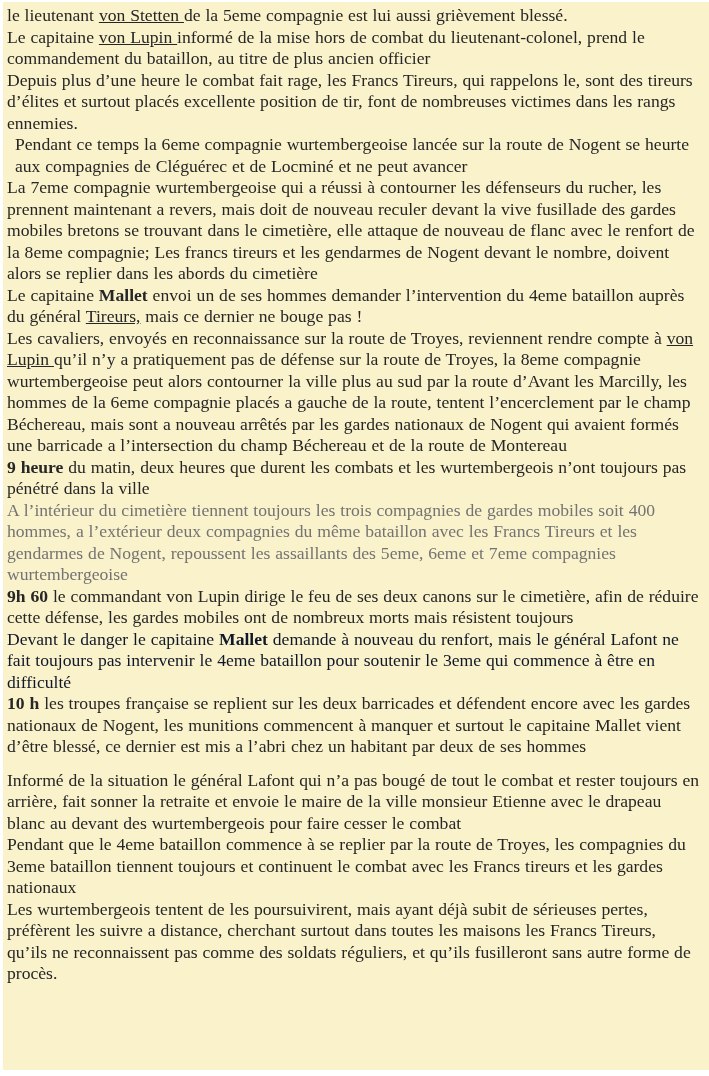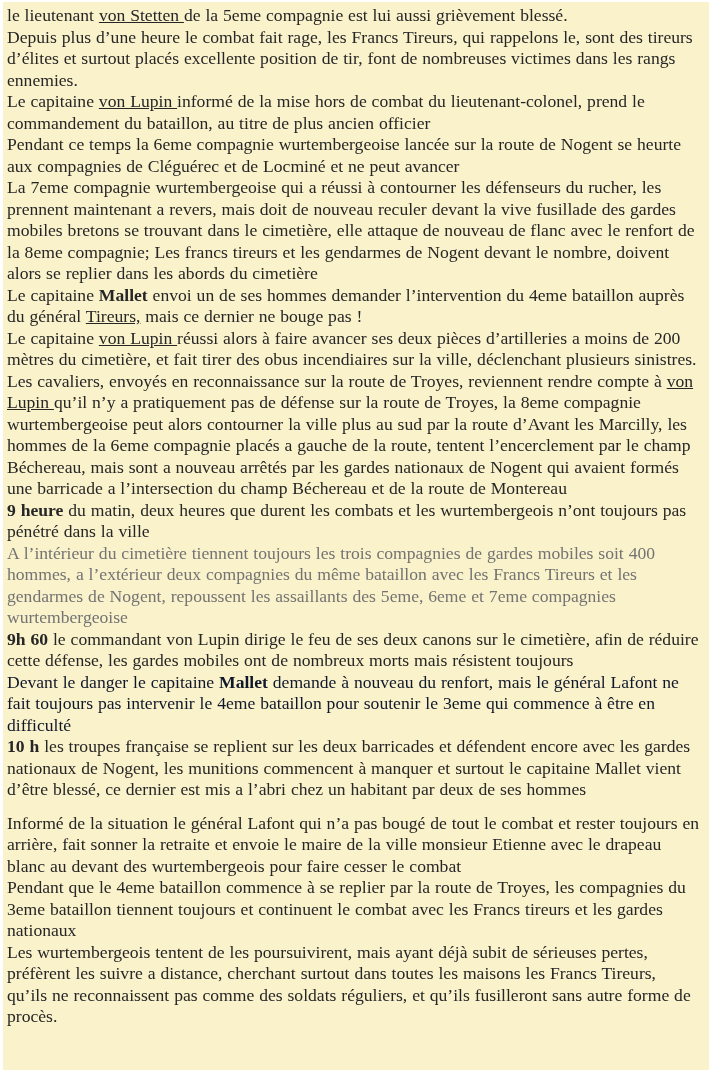--- a/index.html
+++ b/index.html
@@ -26,26 +26,25 @@
     word-spacing: 0.5px;
   }
   .page .b { font-weight: bold; }
   .page .u { text-decoration: underline; }
 </style>
 </head>
 <body>
 
 <div class="page" style="background: rgb(250, 242, 203);">
     <p style="color: rgb(38, 38, 38);"><span>le lieutenant </span><span class="u">von Stetten </span><span>de la 5eme compagnie est lui aussi grièvement blessé.</span></p>
+    <p style="color: rgb(38, 38, 38);"><span>Le capitaine </span><span class="u">von Lupin </span><span>informé de la mise hors de combat du lieutenant-colonel, prend le commandement du bataillon, au titre de plus ancien officier</span></p>
     <p style="color: rgb(38, 38, 38);"><span>Depuis plus d’une heure le combat fait rage, les Francs Tireurs, qui rappelons le, sont des tireurs d’élites et surtout placés excellente position de tir, font de nombreuses victimes dans les rangs ennemies.</span></p>
-    <p style="color: rgb(38, 38, 38);"><span>Le capitaine </span><span class="u">von Lupin </span><span>informé de la mise hors de combat du lieutenant-colonel, prend le commandement du bataillon, au titre de plus ancien officier</span></p>
-    <p style="color: rgb(38, 38, 38);"><span>Pendant ce temps la 6eme compagnie wurtembergeoise lancée sur la route de Nogent se heurte aux compagnies de Cléguérec et de Locminé et ne peut avancer</span></p>
+    <p style="color: rgb(38, 38, 38); margin-left: 8px;"><span>Pendant ce temps la 6eme compagnie wurtembergeoise lancée sur la route de Nogent se heurte aux compagnies de Cléguérec et de Locminé et ne peut avancer</span></p>
     <p style="color: rgb(38, 38, 38);"><span>La 7eme compagnie wurtembergeoise qui a réussi à contourner les défenseurs du rucher, les prennent maintenant a revers, mais doit de nouveau reculer devant la vive fusillade des gardes mobiles bretons se trouvant dans le cimetière, elle attaque de nouveau de flanc avec le renfort de la 8eme compagnie; Les francs tireurs et les gendarmes de Nogent devant le nombre, doivent alors se replier dans les abords du cimetière</span></p>
     <p style="color: rgb(38, 38, 38);"><span>Le capitaine </span><span class="b">Mallet</span><span> envoi un de ses hommes demander l’intervention du 4eme bataillon auprès du général </span><span class="u">Tireurs,</span><span> mais ce dernier ne bouge pas !</span></p>
-    <p style="color: rgb(38, 38, 38);"><span>Le capitaine </span><span class="u">von Lupin </span><span>réussi alors à faire avancer ses deux pièces d’artilleries a moins de 200 mètres du cimetière, et fait tirer des obus incendiaires sur la ville, déclenchant plusieurs sinistres.</span></p>
     <p style="color: rgb(38, 38, 38);"><span>Les cavaliers, envoyés en reconnaissance sur la route de Troyes, reviennent rendre compte à </span><span class="u">von Lupin </span><span>qu’il n’y a pratiquement pas de défense sur la route de Troyes, la 8eme compagnie wurtembergeoise peut alors contourner la ville plus au sud par la route d’Avant les Marcilly, les hommes de la 6eme compagnie placés a gauche de la route, tentent l’encerclement par le champ Béchereau, mais sont a nouveau arrêtés par les gardes nationaux de Nogent qui avaient formés une barricade a l’intersection du champ Béchereau et de la route de Montereau</span></p>
     <p style="color: rgb(38, 38, 38);"><span class="b">9 heure</span><span> du matin, deux heures que durent les combats et les wurtembergeois n’ont toujours pas pénétré dans la ville</span></p>
     <p style="color: #737373;"><span>A l’intérieur du cimetière tiennent toujours les trois compagnies de gardes mobiles soit 400 hommes, a l’extérieur deux compagnies du même bataillon avec les Francs Tireurs et les gendarmes de Nogent, repoussent les assaillants des 5eme, 6eme et 7eme compagnies wurtembergeoise</span></p>
     <p style="color: rgb(38, 38, 38);"><span class="b">9h 60</span><span> le commandant von Lupin dirige le feu de ses deux canons sur le cimetière, afin de réduire cette défense, les gardes mobiles ont de nombreux morts mais résistent toujours</span></p>
     <p style="color: #0f172a;"><span>Devant le danger le capitaine </span><span class="b">Mallet</span><span> demande à nouveau du renfort, mais le général Lafont ne fait toujours pas intervenir le 4eme bataillon pour soutenir le 3eme qui commence à être en difficulté</span></p>
     <p style="color: rgb(38, 38, 38);"><span class="b">10 h</span><span> les troupes française se replient sur les deux barricades et défendent encore avec les gardes nationaux de Nogent, les munitions commencent à manquer et surtout le capitaine Mallet vient d’être blessé, ce dernier est mis a l’abri chez un habitant par deux de ses hommes</span></p>
     <p style="color: rgb(38, 38, 38); margin-top: 12px;"><span>Informé de la situation le général Lafont qui n’a pas bougé de tout le combat et rester toujours en arrière, fait sonner la retraite et envoie le maire de la ville monsieur Etienne avec le drapeau blanc au devant des wurtembergeois pour faire cesser le combat</span></p>
     <p style="color: rgb(38, 38, 38);"><span>Pendant que le 4eme bataillon commence à se replier par la route de Troyes, les compagnies du 3eme bataillon tiennent toujours et continuent le combat avec les Francs tireurs et les gardes nationaux</span></p>
     <p style="color: rgb(38, 38, 38);"><span>Les wurtembergeois tentent de les poursuivirent, mais ayant déjà subit de sérieuses pertes, préfèrent les suivre a distance, cherchant surtout dans toutes les maisons les Francs Tireurs, qu’ils ne reconnaissent pas comme des soldats réguliers, et qu’ils fusilleront sans autre forme de procès.</span></p>
   </div>

